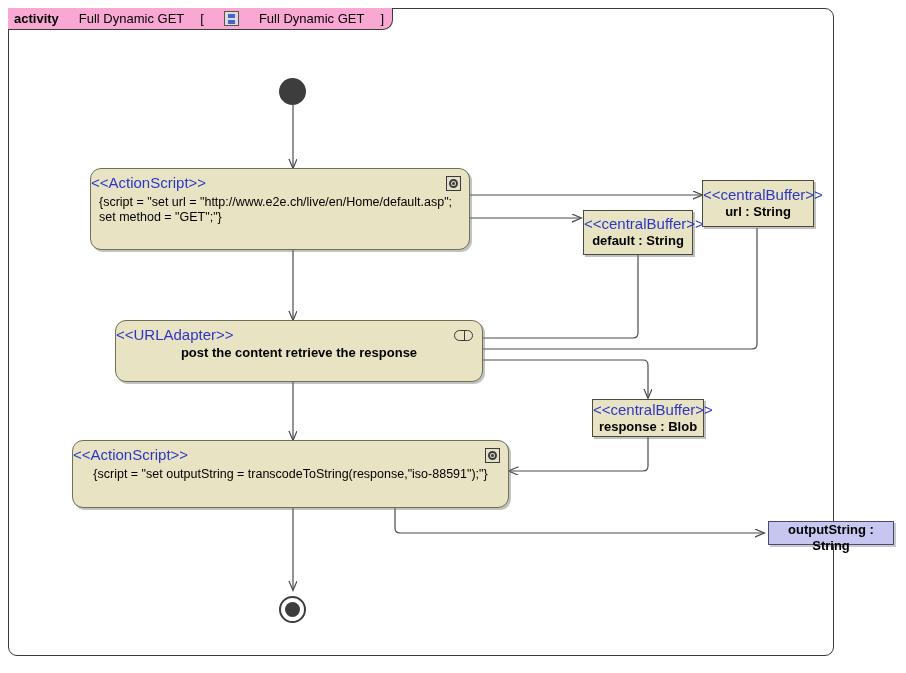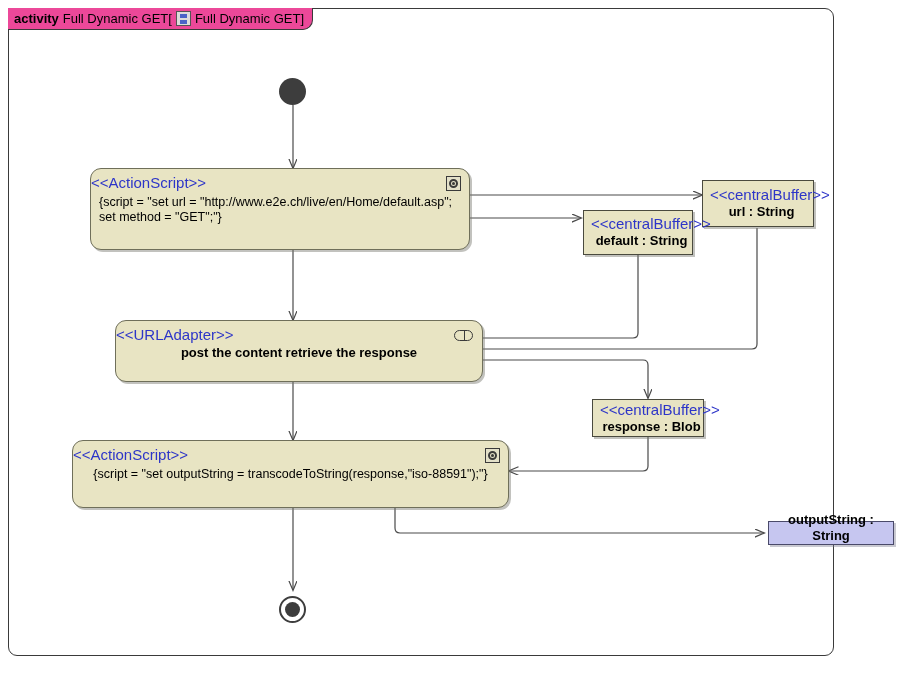--- a/index.html
+++ b/index.html
@@ -28,30 +28,31 @@
     box-sizing: border-box;
   }
   #frame-title {
     position: absolute;
     left: 8px;
     top: 8px;
     height: 22px;
     padding: 0 8px 0 6px;
     display: flex;
     align-items: center;
-    background: #ec4899;
+    background: #f9a8d4;
     border: 1px solid #3a3a3a;
     border-top: none;
     border-left: none;
     border-bottom-right-radius: 10px;
     font-size: 13px;
     color: #000;
     white-space: nowrap;
     box-sizing: border-box;
     z-index: 6;
+    gap: 16px;
   }
   #frame-title .kw { font-weight: bold; margin-right: 4px; }
   .tab-icon {
     display: inline-block;
     width: 15px;
     height: 15px;
     margin: 0 4px;
     position: relative;
     vertical-align: middle;
     background: #dcdcdc;
@@ -111,34 +112,33 @@
   .buffer {
     position: absolute;
     background: #e8e4c3;
     border: 1px solid #4a4a3e;
     box-shadow: 2px 2px 0 rgba(120,120,110,0.45);
     box-sizing: border-box;
     z-index: 3;
     display: flex;
     flex-direction: column;
     justify-content: center;
-    padding-left: 7px;
   }
   .buffer .stereo { margin-top: 0; }
   .buffer .nodename { margin-top: 2px; }
 
   .pin {
     position: absolute;
     background: #c6c6f0;
     border: 1px solid #4a4a6a;
     box-shadow: 2px 2px 0 rgba(120,120,140,0.4);
     box-sizing: border-box;
     z-index: 4;
     display: flex;
-    align-items: flex-end;
+    align-items: flex-start;
     justify-content: center;
   }
   .pin .nodename { margin-top: 0; }
 
   
   .as-icon {
     position: absolute;
     width: 15px;
     height: 15px;
     background: #e3e0c8;

